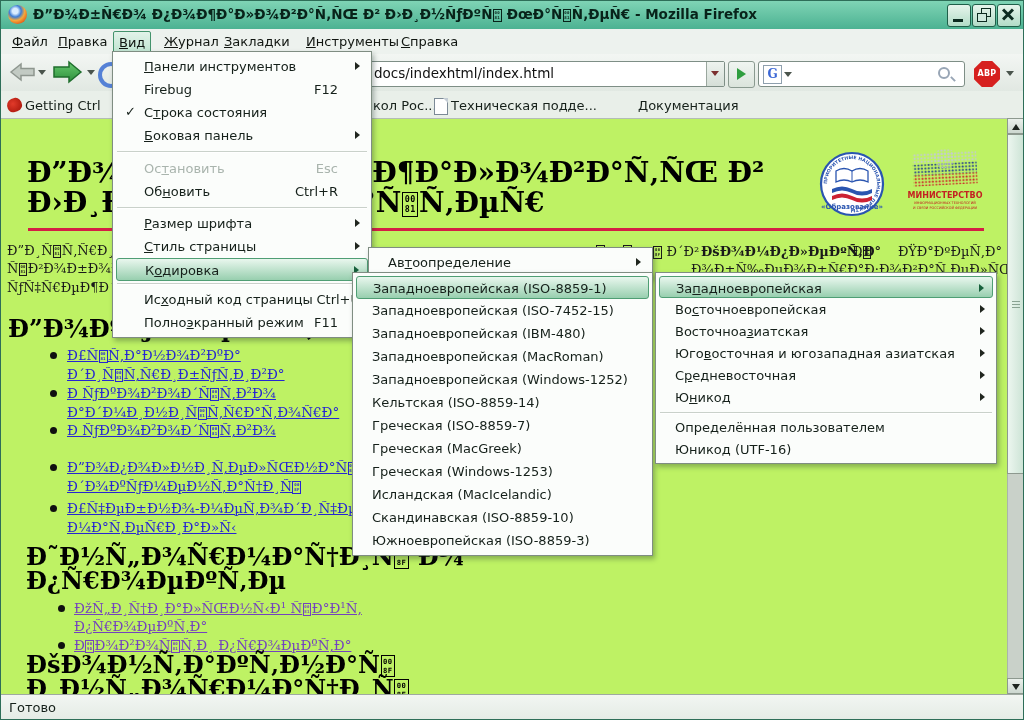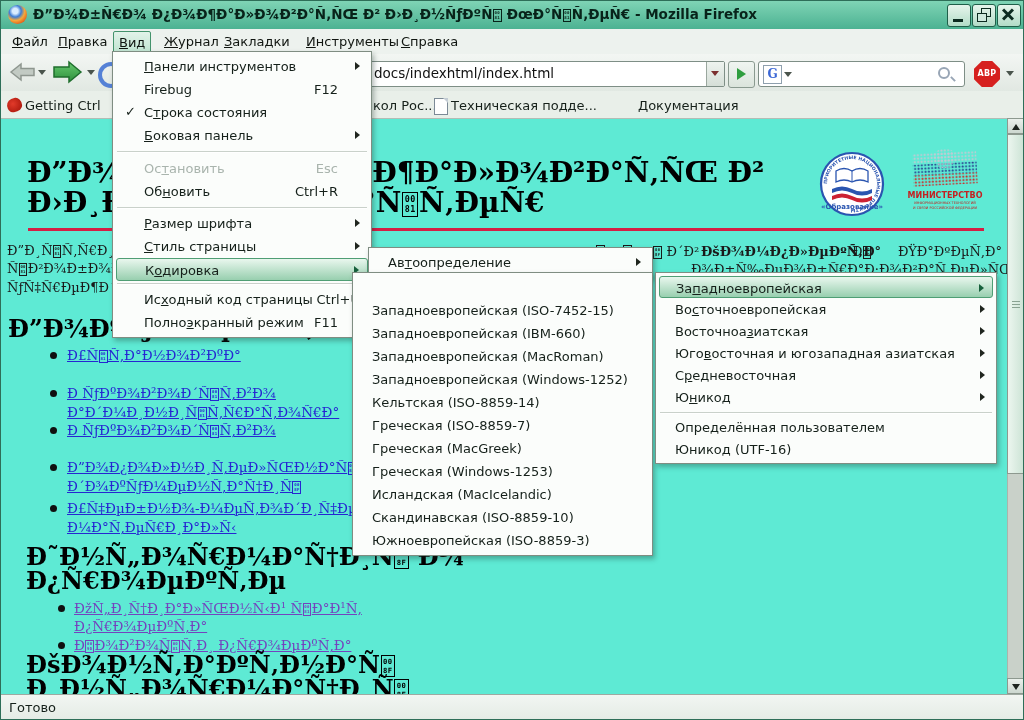--- a/index.html
+++ b/index.html
@@ -1,16 +1,16 @@
 <!DOCTYPE html>
 <html><head>
 <meta charset="utf-8">
 <style>
   html,body{margin:0;padding:0;background:#9aa;}
-  #app{position:relative;width:1024px;height:720px;overflow:hidden;background:#5eead4;
+  #app{position:relative;width:1024px;height:720px;overflow:hidden;background:#bef264;
        font-family:"DejaVu Sans",sans-serif;border:1px solid #2e6e58;box-sizing:border-box;}
   .abs{position:absolute;}
   u{text-decoration:underline;}
   b{font-weight:bold;}
 
   
   .gbox{display:inline-block;vertical-align:-4%;border:1px solid currentColor;
         font-family:"DejaVu Sans Mono",monospace;font-weight:bold;font-size:.30em;
         line-height:1.3;padding:.08em .18em;margin:0 .10em;text-align:center;}
   .gbox i{display:block;font-style:normal;letter-spacing:.06em;}
@@ -220,20 +220,21 @@
   <div class="abs ptext" style="left:652px;top:243px"><span class="gbox"><i>00</i><i>8F</i></span> Ð´Ð²</div>
   <div class="abs ptext" style="left:700px;top:243px"><b>ÐšÐ¾Ð¼Ð¿Ð»ÐµÐºÑ‚Ð°</b></div>
   <div class="abs ptext" style="left:851px;top:243px">Ð<span class="gbox"><i>00</i><i>9D</i></span></div>
   <div class="abs ptext" style="left:897px;top:243px">ÐŸÐ°ÐºÐµÑ‚Ð°</div>
   <div class="abs ptext" style="left:690px;top:261px">Ð¾Ð±Ñ‰ÐµÐ¾Ð±Ñ€Ð°Ð·Ð¾Ð²Ð°Ñ‚ÐµÐ»ÑŒÐ½Ñ‹Ñ…</div>
 
   <div class="abs serifh h2line" style="left:7px;top:315px">Ð”Ð¾ÐºÑƒÐ¼ÐµÐ½Ñ‚Ð°Ñ†Ð¸Ñ<span class="gbox"><i>00</i><i>8F</i></span></div>
 
   <div class="abs bullet" style="left:49px;top:351px"></div>
   <div class="abs lnk blue" style="left:66px;top:346px">Ð£Ñ<span class="gbox"><i>00</i><i>81</i></span>Ñ‚Ð°Ð½Ð¾Ð²ÐºÐ°</div>
+  <div class="abs lnk blue" style="left:66px;top:365px">Ð´Ð¸Ñ<span class="gbox"><i>00</i><i>81</i></span>Ñ‚Ñ€Ð¸Ð±ÑƒÑ‚Ð¸Ð²Ð°</div>
 
   <div class="abs bullet" style="left:49px;top:389px"></div>
   <div class="abs lnk blue" style="left:66px;top:384px">Ð ÑƒÐºÐ¾Ð²Ð¾Ð´Ñ<span class="gbox"><i>00</i><i>81</i></span>Ñ‚Ð²Ð¾</div>
   <div class="abs lnk blue" style="left:66px;top:403px">Ð°Ð´Ð¼Ð¸Ð½Ð¸Ñ<span class="gbox"><i>00</i><i>81</i></span>Ñ‚Ñ€Ð°Ñ‚Ð¾Ñ€Ð°</div>
 
   <div class="abs bullet" style="left:49px;top:426px"></div>
   <div class="abs lnk blue" style="left:66px;top:421px">Ð ÑƒÐºÐ¾Ð²Ð¾Ð´Ñ<span class="gbox"><i>00</i><i>81</i></span>Ñ‚Ð²Ð¾</div>
 
   <div class="abs bullet" style="left:49px;top:463px"></div>
   <div class="abs lnk blue" style="left:66px;top:458px">Ð”Ð¾Ð¿Ð¾Ð»Ð½Ð¸Ñ‚ÐµÐ»ÑŒÐ½Ð°Ñ<span class="gbox"><i>00</i><i>8F</i></span></div>
@@ -318,25 +319,28 @@
   </div>
 
   <div class="menu" id="menu-auto" style="left:367px;top:246px;width:283px;height:29px">
     <div class="mi" style="top:3px">
         <span class="lbl lbl2">Ав<u>т</u>оопределение</span>
         <span class="arr"></span>
       </div>
   </div>
 
   <div class="menu" id="menu-enc" style="left:351px;top:271px;width:299px;height:282px">
+    <div class="mi hl" style="top:3px">
+        <span class="lbl lbl2">Западноевропейская (ISO-8859-1)</span>
+      </div>
     <div class="mi" style="top:26px">
         <span class="lbl lbl2">Западноевропейская (ISO-7452-15)</span>
       </div>
     <div class="mi" style="top:49px">
-        <span class="lbl lbl2">Западноевропейская (IBM-660)</span>
+        <span class="lbl lbl2">Западноевропейская (IBM-480)</span>
       </div>
     <div class="mi" style="top:72px">
         <span class="lbl lbl2">Западноевропейская (MacRoman)</span>
       </div>
     <div class="mi" style="top:95px">
         <span class="lbl lbl2">Западноевропейская (Windows-1252)</span>
       </div>
     <div class="mi" style="top:118px">
         <span class="lbl lbl2">Кельтская (ISO-8859-14)</span>
       </div>

